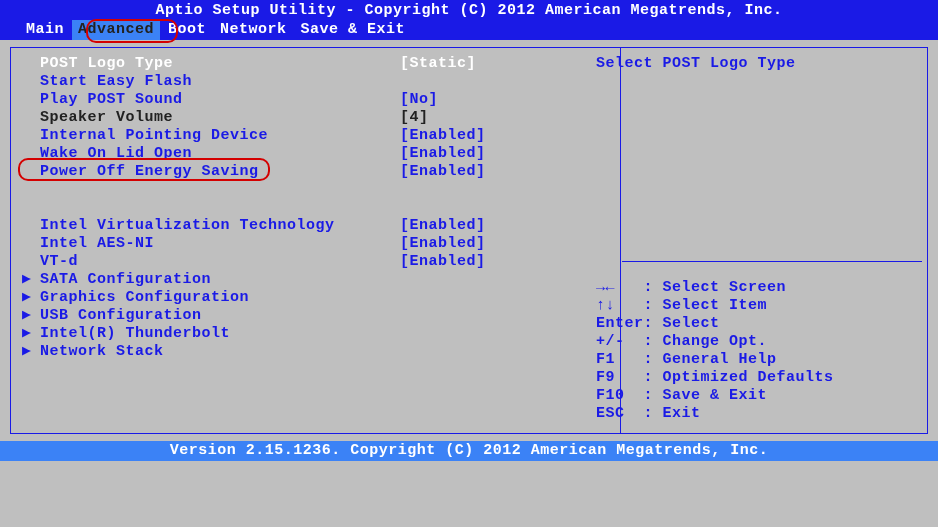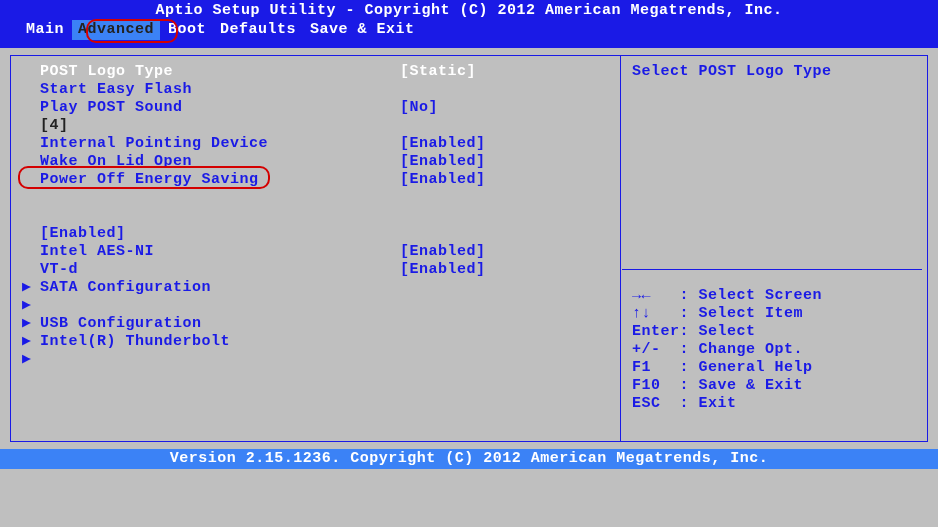--- a/index.html
+++ b/index.html
@@ -5,21 +5,21 @@
   html,body{margin:0;padding:0;width:938px;height:527px;overflow:hidden}
   body{
     background:#bfbfbf;
     font-family:"Courier New",monospace;
     font-size:15px;
     font-weight:bold;
     letter-spacing:.5px;
   }
   .header{
     background:#1a1ae6;
-    height:48px;
+    height:40px;
     color:#fff;
     padding:2px 20px 0 20px;
     box-sizing:border-box;
   }
   .title{
     color:#fff;
     text-align:center;
     height:18px;
     line-height:18px;
   }
@@ -84,21 +84,21 @@
   .row .val{
     color:#1a1ae6;
   }
   .row.sel .lab{color:#fff}
   .row.sel .val{color:#fff}
   .row.black .lab{color:#222}
   .row.black .val{color:#222}
   .blank{height:18px}
   .right{
     position:absolute;
-    left:632px;top:15px;
+    left:596px;top:15px;
     width:290px;
     color:#1a1ae6;
   }
   .right .line{
     height:18px;line-height:18px;white-space:pre;
   }
   .rightsep{
     position:absolute;
     left:622px;width:300px;
     top:221px;
@@ -115,21 +115,21 @@
 </style>
 </head>
 <body>
 
 <div class="header">
   <div class="title">Aptio Setup Utility - Copyright (C) 2012 American Megatrends, Inc.</div>
   <div class="tabs">
     <span class="tab">Main</span>
     <span class="tab active">Advanced</span>
     <span class="tab">Boot</span>
-    <span class="tab">Defaults</span>
+    <span class="tab">Network</span>
     <span class="tab">Save &amp; Exit</span>
   </div>
 </div>
 
 <div class="body">
   <div class="outerbox"></div>
   <div class="divider"></div>
   <div class="rightsep"></div>
 
   <div class="left" id="left-panel">
@@ -143,20 +143,21 @@
         <span class="lab">Start Easy Flash</span>
         <span class="val"></span>
       </div>
       <div class="row">
         <span class="arrow"></span>
         <span class="lab">Play POST Sound</span>
         <span class="val">[No]</span>
       </div>
       <div class="row black">
         <span class="arrow"></span>
+        <span class="lab">Speaker Volume</span>
         <span class="val">[4]</span>
       </div>
       <div class="row">
         <span class="arrow"></span>
         <span class="lab">Internal Pointing Device</span>
         <span class="val">[Enabled]</span>
       </div>
       <div class="row">
         <span class="arrow"></span>
         <span class="lab">Wake On Lid Open</span>
@@ -164,66 +165,70 @@
       </div>
       <div class="row">
         <span class="arrow"></span>
         <span class="lab">Power Off Energy Saving</span>
         <span class="val">[Enabled]</span>
       </div>
       <div class="blank"></div>
       <div class="blank"></div>
       <div class="row">
         <span class="arrow"></span>
+        <span class="lab">Intel Virtualization Technology</span>
         <span class="val">[Enabled]</span>
       </div>
       <div class="row">
         <span class="arrow"></span>
         <span class="lab">Intel AES-NI</span>
         <span class="val">[Enabled]</span>
       </div>
       <div class="row">
         <span class="arrow"></span>
         <span class="lab">VT-d</span>
         <span class="val">[Enabled]</span>
       </div>
       <div class="row">
         <span class="arrow">▶</span>
         <span class="lab">SATA Configuration</span>
         <span class="val"></span>
       </div>
       <div class="row">
         <span class="arrow">▶</span>
+        <span class="lab">Graphics Configuration</span>
         <span class="val"></span>
       </div>
       <div class="row">
         <span class="arrow">▶</span>
         <span class="lab">USB Configuration</span>
         <span class="val"></span>
       </div>
       <div class="row">
         <span class="arrow">▶</span>
         <span class="lab">Intel(R) Thunderbolt</span>
         <span class="val"></span>
       </div>
       <div class="row">
         <span class="arrow">▶</span>
+        <span class="lab">Network Stack</span>
         <span class="val"></span>
       </div>
     </div>
 
   <div class="right">
     <div class="line">Select POST Logo Type</div>
     <div style="height:206px"></div>
     <div id="help-lines">
         <div class="line">→←   : Select Screen</div>
         <div class="line">↑↓   : Select Item</div>
         <div class="line">Enter: Select</div>
         <div class="line">+/-  : Change Opt.</div>
         <div class="line">F1   : General Help</div>
+        <div class="line">F9   : Optimized Defaults</div>
         <div class="line">F10  : Save &amp; Exit</div>
         <div class="line">ESC  : Exit</div>
       </div>
   </div>
 
   <div class="annot" id="annot-ipd" style="left: 18px; top: 118px; width: 248px; height: 19px;"></div>
 </div>
 
 <div class="footer">Version 2.15.1236. Copyright (C) 2012 American Megatrends, Inc.</div>
 

